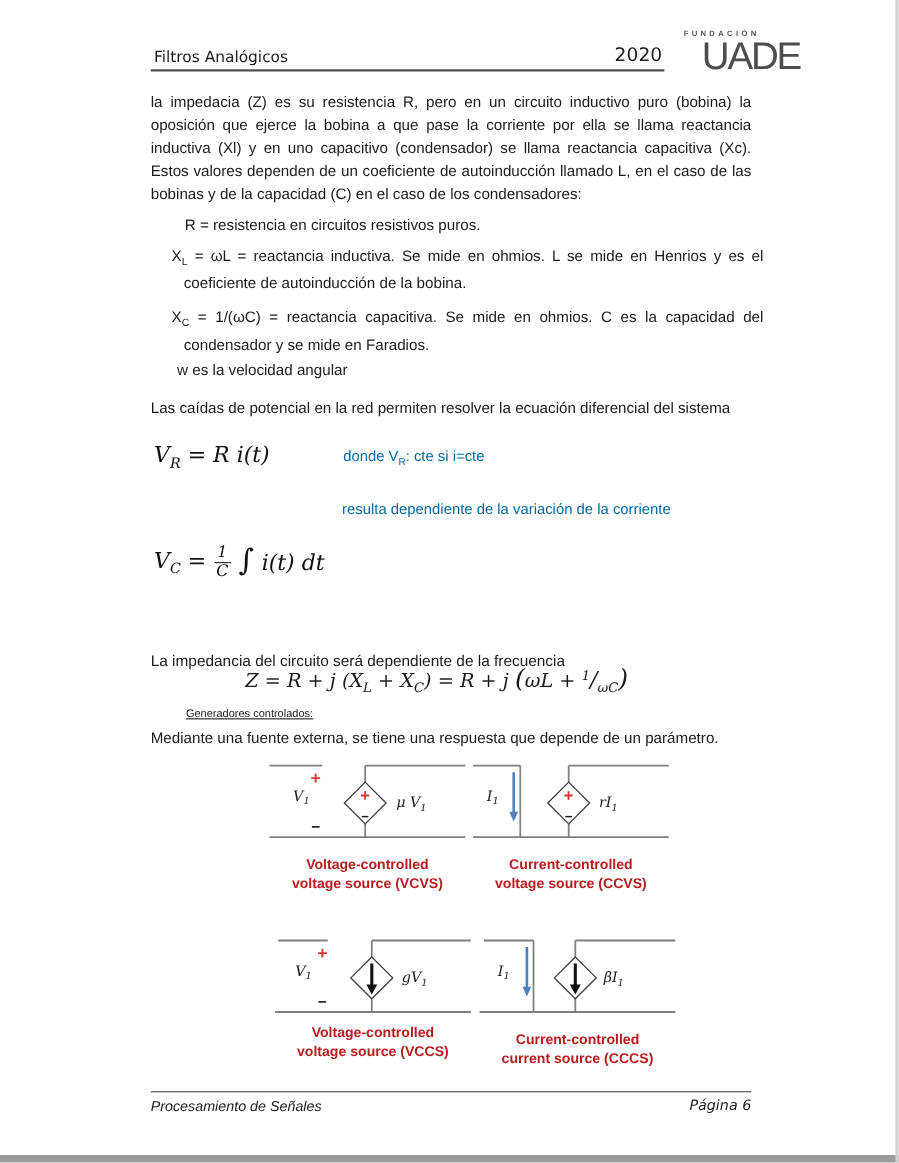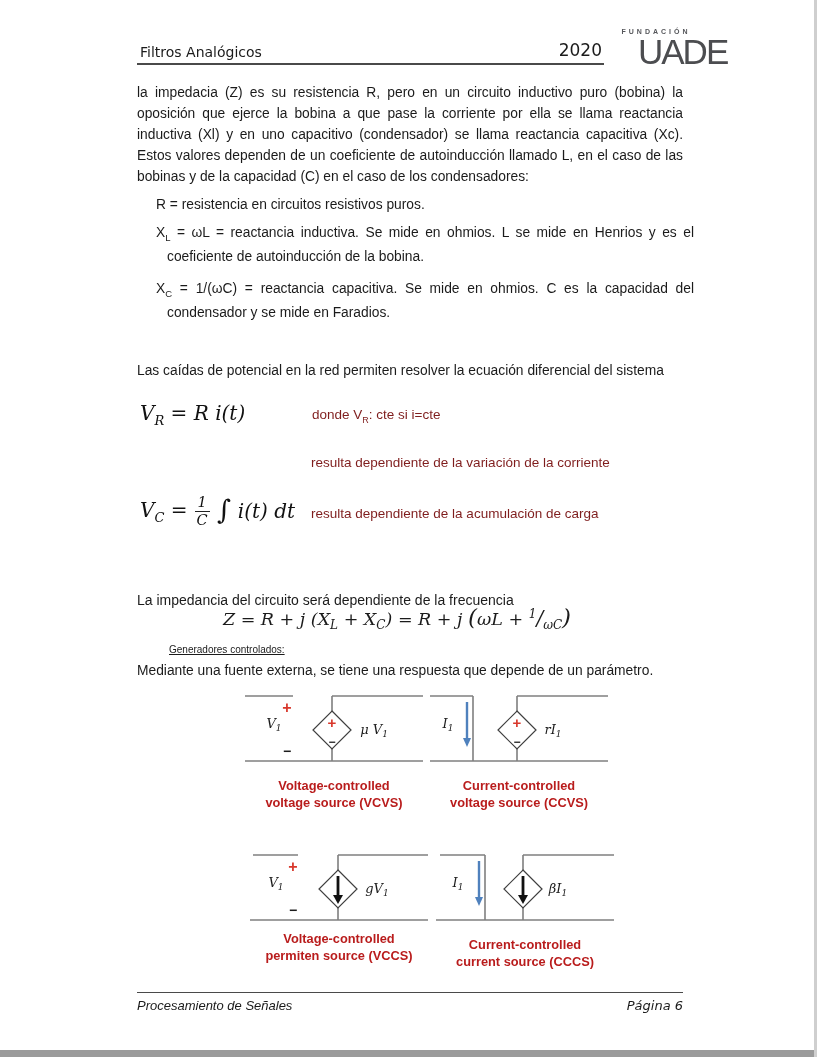--- a/index.html
+++ b/index.html
@@ -12,33 +12,33 @@
   .hdr-year{left:500px;top:40px;width:102px;text-align:right;font-size:17px;font-family:"DejaVu Sans",sans-serif;}
   .hdr-rule{left:137px;top:63px;width:467px;border-top:2px solid #4a4a4a;height:0;}
   .logo{left:608px;top:28px;width:96px;text-align:center;color:#55565a;}
   .logo-top{font-size:7px;font-weight:bold;letter-spacing:3px;display:block;}
   .logo-main{font-size:35px;font-weight:normal;letter-spacing:-2px;line-height:0.95;display:block;color:#4c4d50;margin-left:30px;}
 
   
   .intro{left:137px;top:82px;width:546px;font-size:13.8px;line-height:21px;text-align:justify;}
   .def{left:156px;width:527px;font-size:13.8px;line-height:19.5px;text-align:justify;
        padding-left:11px;text-indent:-11px;}
-  .def1{top:195px;} .def2{top:223px;} .def3{top:279px;} .def4{top:327px;left:161px;}
+  .def1{top:195px;margin-left:12px;} .def2{top:223px;} .def3{top:279px;} .def4{top:327px;left:161px;}
   sub.sm{font-size:9.5px;}
   .kirchhoff{left:137px;top:363px;width:546px;font-size:13.8px;}
 
   
   .eq{font-family:"DejaVu Serif",serif;font-style:italic;font-size:20px;color:#111;
       display:flex;align-items:center;gap:7px;}
   .eq sub{font-size:13px;}
   .eq1{left:140px;top:401px;} .eq2{left:140px;top:438px;} .eq3{left:140px;top:494px;}
   .frac{display:inline-flex;flex-direction:column;align-items:center;font-size:14.5px;line-height:1.15;}
   .frac .num{border-bottom:1.4px solid #222;padding:0 3px;}
   .integral{font-size:27px;font-style:normal;position:relative;top:-2px;}
-  .eq-cap{font-size:13.5px;color:#7f1d1d;}
+  .eq-cap{font-size:13.5px;color:#0369a1;}
   .cap1{left:312px;top:407px;} .cap2{left:311px;top:455px;} .cap3{left:311px;top:506px;}
   .cap1 sub{font-size:9px;}
 
   .impedance-line{left:137px;top:592px;width:546px;font-size:14px;}
   .eq-z{left:117px;top:599px;width:560px;text-align:center;font-family:"DejaVu Serif",serif;
         font-style:italic;font-size:17.5px;line-height:30px;}
   .eq-z sub{font-size:12px;} .eq-z sup{font-size:12px;}
   .bigp{font-size:23px;font-weight:400;}
   .slash{font-size:20px;}
 
@@ -82,20 +82,21 @@
   <div class="abs logo">
     <span class="logo-top">FUNDACIÓN</span>
     <span class="logo-main">UADE</span>
   </div>
 
   <div class="abs intro">la impedacia (Z) es su resistencia R, pero en un circuito inductivo puro (bobina) la oposición que ejerce la bobina a que pase la corriente por ella se llama reactancia inductiva (Xl) y en uno capacitivo (condensador) se llama reactancia capacitiva (Xc). Estos valores dependen de un coeficiente de autoinducción llamado L, en el caso de las bobinas y de la capacidad (C) en el caso de los condensadores:</div>
 
   <div class="abs def def1"><span>R</span><sub class="sm"></sub><span> = resistencia en circuitos resistivos puros.</span></div>
   <div class="abs def def2"><span>X</span><sub class="sm">L</sub><span> = ωL = reactancia inductiva. Se mide en ohmios. L se mide en Henrios y es el coeficiente de autoinducción de la bobina.</span></div>
   <div class="abs def def3"><span>X</span><sub class="sm">C</sub><span> = 1/(ωC) = reactancia capacitiva. Se mide en ohmios. C es la capacidad del condensador y se mide en Faradios.</span></div>
+  <div class="abs def def4"><span>w</span><sub class="sm"></sub><span> es la velocidad angular</span></div>
 
   <div class="abs kirchhoff">Las caídas de potencial en la red permiten resolver la ecuación diferencial del sistema</div>
 
   <div class="abs eq eq1">
     <span><span>V</span><sub>R</sub> <span>= R i(t)</span></span>
   </div>
   <div class="abs eq-cap cap1">
     <span>donde  V</span><sub>R</sub><span>: cte si i=cte</span>
   </div>
 
@@ -103,21 +104,20 @@
 
   <div class="abs eq eq3">
     <span><span>V</span><sub>C</sub> <span>=</span></span>
     <span class="frac">
         <span class="num">1</span>
         <span class="den">C</span>
       </span>
     <span class="integral">∫</span>
     <span>i(t)  dt</span>
   </div>
-  <div class="abs eq-cap cap3">resulta dependiente de la acumulación de carga</div>
 
   <div class="abs impedance-line">La impedancia del circuito será dependiente de la frecuencia</div>
 
   <div class="abs eq-z">
     <span>Z = R + j (X</span><sub>L</sub><span> + X</span><sub>C</sub><span>) =  R + j </span><span class="bigp">(</span><span>ωL + </span><sup>1</sup><span class="slash">/</span><sub>ωC</sub><span class="bigp">)</span>
   </div>
 
   <div class="abs gen-heading">Generadores controlados:</div>
   <div class="abs gen-sub">Mediante una fuente externa, se tiene una respuesta que depende de un parámetro.</div>
 
@@ -174,21 +174,21 @@
     <polygon class="blue-head" points="45,59 41,50 49,50"></polygon>
     <text class="svg-label" x="24" y="40"><tspan>I</tspan><tspan class="subt" dy="3">1</tspan></text>
     <path class="diamond" d="M89,23 L108,42 L89,61 L70,42 Z"></path>
     <line class="black-arrow" x1="89" y1="29" x2="89" y2="49"></line>
     <polygon class="black-head" points="89,57 84,48 94,48"></polygon>
     <text class="svg-label" x="124" y="46"><tspan>βI</tspan><tspan class="subt" dy="3">1</tspan></text>
   </svg>
 
   <div class="abs diag-caption c-vcvs"><span>Voltage-controlled</span><br><span>voltage source (VCVS)</span></div>
   <div class="abs diag-caption c-ccvs"><span>Current-controlled</span><br><span>voltage source (CCVS)</span></div>
-  <div class="abs diag-caption c-vccs"><span>Voltage-controlled</span><br><span>permiten source (VCCS)</span></div>
+  <div class="abs diag-caption c-vccs"><span>Voltage-controlled</span><br><span>voltage source (VCCS)</span></div>
   <div class="abs diag-caption c-cccs"><span>Current-controlled</span><br><span>current source (CCCS)</span></div>
 
   <div class="abs ftr-rule"></div>
   <div class="abs ftr-left">Procesamiento de Señales</div>
   <div class="abs ftr-right">Página 6</div>
 
   <div class="abs edge-bottom"></div>
   <div class="abs edge-right"></div>
 </div>
 

